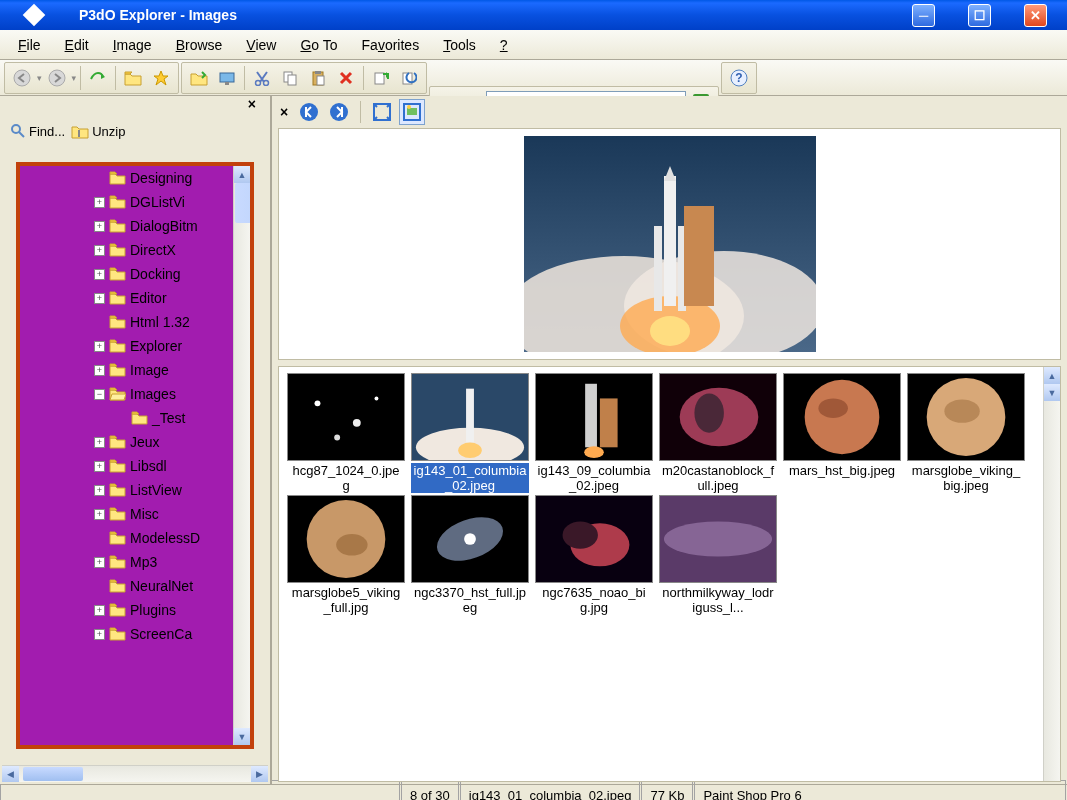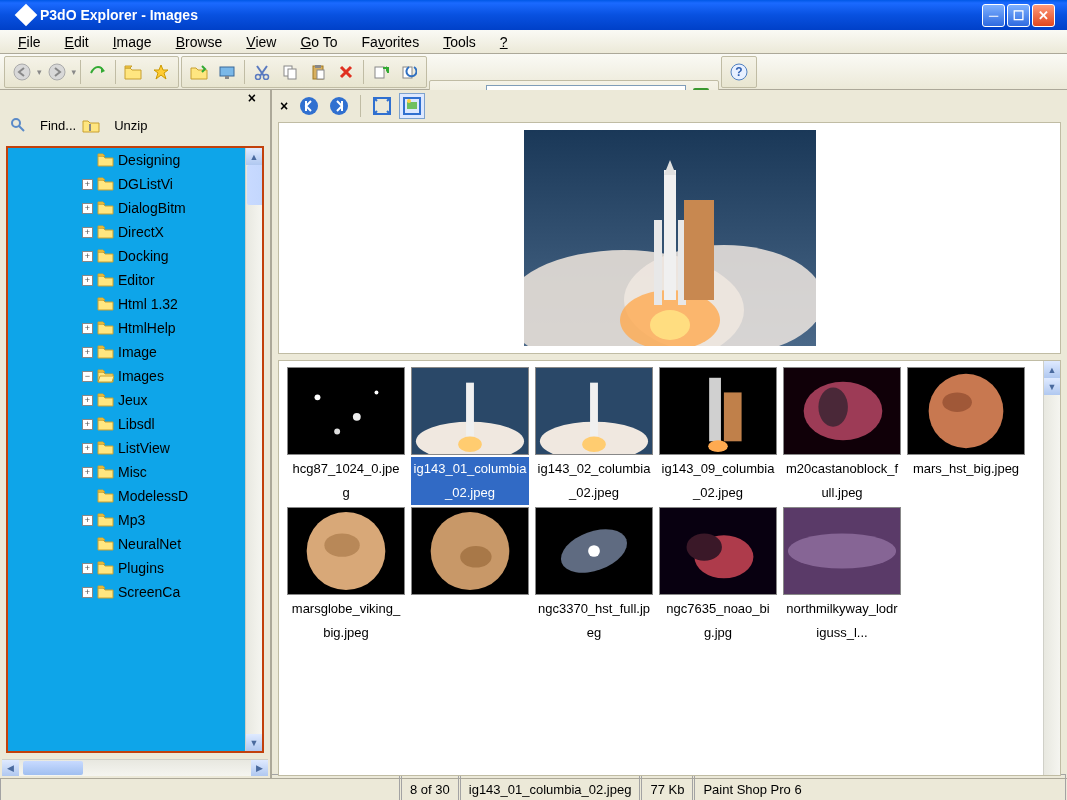--- a/index.html
+++ b/index.html
@@ -1,48 +1,48 @@
 <!DOCTYPE html>
 <html><head>
 <meta charset="utf-8">
 <style>
 * { box-sizing: border-box; margin: 0; padding: 0; }
 body { font-family: Tahoma, Arial, sans-serif; font-size: 11px; background: #ece9d8; width: 1067px; height: 800px; overflow: hidden; }
 
 
-.titlebar { height: 30px; background: linear-gradient(to bottom, #0058e6 0%, #1b6aff 10%, #0851e0 50%, #0040c8 100%); display: flex; align-items: center; padding: 0 12px; color: white; }
+.titlebar { height: 30px; background: linear-gradient(to bottom, #0058e6 0%, #1b6aff 10%, #0851e0 50%, #0040c8 100%); display: flex; align-items: center; padding: 0 20px; color: white; gap: 31px; }
 .titlebar .app-icon { width: 16px; height: 16px; background: white; transform: rotate(45deg); margin: 0 6px; }
 .titlebar .title { flex: 1; font-size: 14px; font-weight: bold; }
 .titlebar .winbtn { width: 23px; height: 23px; margin-left: 2px; border-radius: 3px; display: flex; align-items: center; justify-content: center; font-weight: bold; font-size: 13px; font-family: Arial; }
 .winbtn.min, .winbtn.max { background: linear-gradient(to bottom, #7eb1ff, #2e6ae0); border: 1px solid #fff; color: white; }
 .winbtn.close { background: linear-gradient(to bottom, #ff9a7a, #e0471e); border: 1px solid #fff; color: white; }
 
 
-.menubar { height: 24px; background: linear-gradient(to bottom, #fafaf5, #ece9d8); display: flex; align-items: center; padding: 0 8px; border-bottom: 1px solid #aca899; gap: 4px; font-size: 14px; }
+.menubar { height: 30px; background: linear-gradient(to bottom, #fafaf5, #ece9d8); display: flex; align-items: center; padding: 0 8px; border-bottom: 1px solid #aca899; gap: 4px; font-size: 14px; }
 .menubar .menu-item { padding: 2px 10px; cursor: default; }
 .menubar .menu-item u { text-decoration: underline; }
 
 
 .toolbar { height: 36px; background: linear-gradient(to bottom, #fafaf5, #ece9d8); display: flex; align-items: center; padding: 2px 4px; border-bottom: 1px solid #aca899; gap: 2px; }
 .toolbar .seg { display: flex; align-items: center; gap: 2px; padding: 0 4px; height: 32px; border: 1px solid #c0bca4; border-radius: 2px; background: linear-gradient(to bottom, #f5f3e8, #e8e5d0); }
 .toolbar .btn { width: 26px; height: 26px; display: flex; align-items: center; justify-content: center; cursor: pointer; border-radius: 2px; }
 .toolbar .sep { width: 1px; height: 24px; background: #c0bca4; margin: 0 2px; }
 .toolbar .locate-seg { flex: 0 0 auto; margin-top: 48px; }
 .toolbar .locate-seg label { font-size: 14px; margin-right: 4px; }
 .toolbar .locate-seg input { width: 200px; height: 22px; border: 1px solid #7f9db9; padding: 0 4px; }
 
 
 .main { display: flex; height: calc(800px - 30px - 24px - 36px - 22px); }
 
 
 .sidebar { width: 272px; background: #ece9d8; border-right: 2px solid #aca899; position: relative; display: flex; flex-direction: column; }
 .side-header { height: 20px; text-align: right; padding-right: 14px; font-size: 14px; font-weight: bold; }
 .side-tools { height: 30px; display: flex; align-items: center; gap: 6px; padding: 0 10px; font-size: 13px; }
-.side-tools .tool { display: flex; align-items: center; gap: 14px; cursor: pointer; }
-.tree { flex: 1; background: #0ea5e9; border: 2px solid #c2410c; margin: 6px; overflow: hidden; position: relative; }
+.side-tools .tool { display: flex; align-items: center; gap: 3px; cursor: pointer; }
+.tree { flex: 1; background: #a21caf; border: 4px solid #c2410c; margin: 16px; overflow: hidden; position: relative; }
 .tree-inner { position: absolute; top: 0; left: 0; right: 17px; bottom: 0; overflow: hidden; }
 .tree-vsb { position: absolute; right: 0; top: 0; bottom: 0; width: 17px; background: linear-gradient(to right,#e8e8e0,#f5f5f0); display: flex; flex-direction: column; border-left: 1px solid #d0d0c8;}
 .tree-vsb .sbbtn { height: 17px; background: linear-gradient(to bottom,#dfeaff,#b0c8f0); display:flex;align-items:center;justify-content:center;font-size:9px;color:#4a6a9e;}
 .tree-vsb .track { flex:1; position: relative; }
 .tree-vsb .thumb { position:absolute; top:0; left:1px; right:1px; height:40px; background: linear-gradient(to right,#c8daff,#a0bff0); border-radius:2px;}
 .tree ul { list-style: none; }
 .tree li { white-space: nowrap; }
 .tree .node { display: flex; align-items: center; height: 24px; font-size: 14px; }
 .tree .spacer { display:inline-block; }
 .tree .exp { width: 11px; height: 11px; border: 1px solid #888; background: white; font-size: 9px; line-height: 9px; text-align: center; margin-right: 4px; cursor: pointer; color:#555;}
@@ -65,21 +65,21 @@
 .preview-tools .sep { width: 1px; height: 22px; background: #c0bca4; margin: 0 4px; }
 .preview { height: 232px; background: white; border: 1px solid #c0bca4; margin: 0 6px 6px 6px; display: flex; align-items: center; justify-content: center; }
 .preview-img { width: 292px; height: 216px; }
 
 .thumbs-wrap { flex: 1; background: white; border: 1px solid #c0bca4; margin: 0 6px 2px 6px; overflow: hidden; padding: 6px; position:relative;}
 .thumbs-vsb { position:absolute; right:0; top:0; bottom:0; width:17px; background: linear-gradient(to right,#e8e8e0,#f5f5f0); display:flex; flex-direction:column; border-left:1px solid #d0d0c8;}
 .thumbs-vsb .sbbtn { height:17px; background: linear-gradient(to bottom,#dfeaff,#b0c8f0); display:flex;align-items:center;justify-content:center;font-size:9px;color:#4a6a9e;}
 .thumbs { display: flex; flex-wrap: wrap; gap: 2px; }
 .thumb { width: 122px; display: flex; flex-direction: column; align-items: center; cursor: pointer; }
 .thumb .timg { width: 118px; height: 88px; border: 1px solid #888; }
-.thumb .tlabel { font-size: 13px; text-align: center; line-height: 24px; margin-top: 2px; max-width: 118px; word-break: break-all; padding: 0 2px;}
+.thumb .tlabel { font-size: 13px; text-align: center; line-height: 15px; margin-top: 2px; max-width: 118px; word-break: break-all; padding: 0 2px;}
 .thumb.selected .tlabel { background: #316ac5; color: white; }
 
 
 .statusbar { height: 22px; background: #ece9d8; border-top: 1px solid #aca899; display: flex; align-items: center; font-size: 13px; }
 .statusbar .cell { border: 1px solid #a3a3a3; height: 32px; display: flex; align-items: center; padding: 0 8px; margin-right: 1px; }
 
 
 svg { display: block; }
 </style>
 </head>
@@ -316,21 +316,21 @@
               </div>
             </li>
             <li>
               <div class="node">
                 <span class="spacer" style="width:74px"></span>
                 <span class="exp">+</span>
                 <svg class="folder-icon" width="17" height="14">
                   <path d="M1 3 L6 3 L8 5 L16 5 L16 13 L1 13 Z" fill="#ffe680" stroke="#c8a030"></path>
                   <path d="M1 3 L1 1 L6 1 L8 3 Z" fill="#ffd040" stroke="#c8a030"></path>
                 </svg>
-                <span class="label">HtmlHelp</span>
+                <span class="label">Explorer</span>
               </div>
             </li>
             <li>
               <div class="node">
                 <span class="spacer" style="width:74px"></span>
                 <span class="exp">+</span>
                 <svg class="folder-icon" width="17" height="14">
                   <path d="M1 3 L6 3 L8 5 L16 5 L16 13 L1 13 Z" fill="#ffe680" stroke="#c8a030"></path>
                   <path d="M1 3 L1 1 L6 1 L8 3 Z" fill="#ffd040" stroke="#c8a030"></path>
                 </svg>
@@ -340,20 +340,31 @@
             <li>
               <div class="node expanded">
                 <span class="spacer" style="width:74px"></span>
                 <span class="exp">−</span>
                 <svg class="folder-icon" width="17" height="14">
                   <path d="M1 3 L6 3 L8 5 L16 5 L16 13 L1 13 Z" fill="#ffe680" stroke="#c8a030"></path>
                   <path d="M1 3 L1 1 L6 1 L8 3 Z" fill="#ffd040" stroke="#c8a030"></path>
                   <path d="M3 7 L17 7 L15 13 L1 13 Z" fill="#fff0a0" stroke="#c8a030"></path>
                 </svg>
                 <span class="label">Images</span>
+              </div>
+            </li>
+            <li>
+              <div class="node">
+                <span class="spacer" style="width:96px"></span>
+                <span class="noexp"></span>
+                <svg class="folder-icon" width="17" height="14">
+                  <path d="M1 3 L6 3 L8 5 L16 5 L16 13 L1 13 Z" fill="#ffe680" stroke="#c8a030"></path>
+                  <path d="M1 3 L1 1 L6 1 L8 3 Z" fill="#ffd040" stroke="#c8a030"></path>
+                </svg>
+                <span class="label">_Test</span>
               </div>
             </li>
             <li>
               <div class="node">
                 <span class="spacer" style="width:74px"></span>
                 <span class="exp">+</span>
                 <svg class="folder-icon" width="17" height="14">
                   <path d="M1 3 L6 3 L8 5 L16 5 L16 13 L1 13 Z" fill="#ffe680" stroke="#c8a030"></path>
                   <path d="M1 3 L1 1 L6 1 L8 3 Z" fill="#ffd040" stroke="#c8a030"></path>
                 </svg>
@@ -533,29 +544,20 @@
             <svg class="timg" viewBox="0 0 118 88" preserveAspectRatio="none">
               <rect width="118" height="88" fill="#2a4868"></rect>
               <ellipse cx="59" cy="75" rx="55" ry="20" fill="#f0e8e0"></ellipse>
               <rect x="55" y="15" width="8" height="55" fill="#f0f0f0"></rect>
               <ellipse cx="59" cy="78" rx="12" ry="8" fill="#ffcc70"></ellipse>
             </svg>
             <div class="tlabel">ig143_01_columbia_02.jpeg</div>
           </div>
           <div class="thumb">
             <svg class="timg" viewBox="0 0 118 88" preserveAspectRatio="none">
-              <rect width="118" height="88" fill="#2a4868"></rect>
-              <ellipse cx="59" cy="75" rx="55" ry="20" fill="#f0e8e0"></ellipse>
-              <rect x="55" y="15" width="8" height="55" fill="#f0f0f0"></rect>
-              <ellipse cx="59" cy="78" rx="12" ry="8" fill="#ffcc70"></ellipse>
-            </svg>
-            <div class="tlabel">ig143_02_columbia_02.jpeg</div>
-          </div>
-          <div class="thumb">
-            <svg class="timg" viewBox="0 0 118 88" preserveAspectRatio="none">
               <rect width="118" height="88" fill="#000"></rect>
               <rect x="50" y="10" width="12" height="65" fill="#d0d0d0"></rect>
               <rect x="65" y="25" width="18" height="50" fill="#c0804a"></rect>
               <ellipse cx="59" cy="80" rx="10" ry="6" fill="#ffaa50"></ellipse>
             </svg>
             <div class="tlabel">ig143_09_columbia_02.jpeg</div>
           </div>
           <div class="thumb">
             <svg class="timg" viewBox="0 0 118 88" preserveAspectRatio="none">
               <rect width="118" height="88" fill="#100008"></rect>
@@ -579,20 +581,21 @@
               <ellipse cx="55" cy="38" rx="18" ry="12" fill="#b88858"></ellipse>
             </svg>
             <div class="tlabel">marsglobe_viking_big.jpeg</div>
           </div>
           <div class="thumb">
             <svg class="timg" viewBox="0 0 118 88" preserveAspectRatio="none">
               <rect width="118" height="88" fill="#000"></rect>
               <circle cx="59" cy="44" r="40" fill="#c89868"></circle>
               <ellipse cx="65" cy="50" rx="16" ry="11" fill="#a87848"></ellipse>
             </svg>
+            <div class="tlabel">marsglobe5_viking_full.jpg</div>
           </div>
           <div class="thumb">
             <svg class="timg" viewBox="0 0 118 88" preserveAspectRatio="none">
               <rect width="118" height="88" fill="#000"></rect>
               <ellipse cx="59" cy="44" rx="35" ry="20" fill="#8898b8" opacity="0.7" transform="rotate(-20 59 44)"></ellipse>
               <circle cx="59" cy="44" r="6" fill="#fff"></circle>
             </svg>
             <div class="tlabel">ngc3370_hst_full.jpeg</div>
           </div>
           <div class="thumb">

